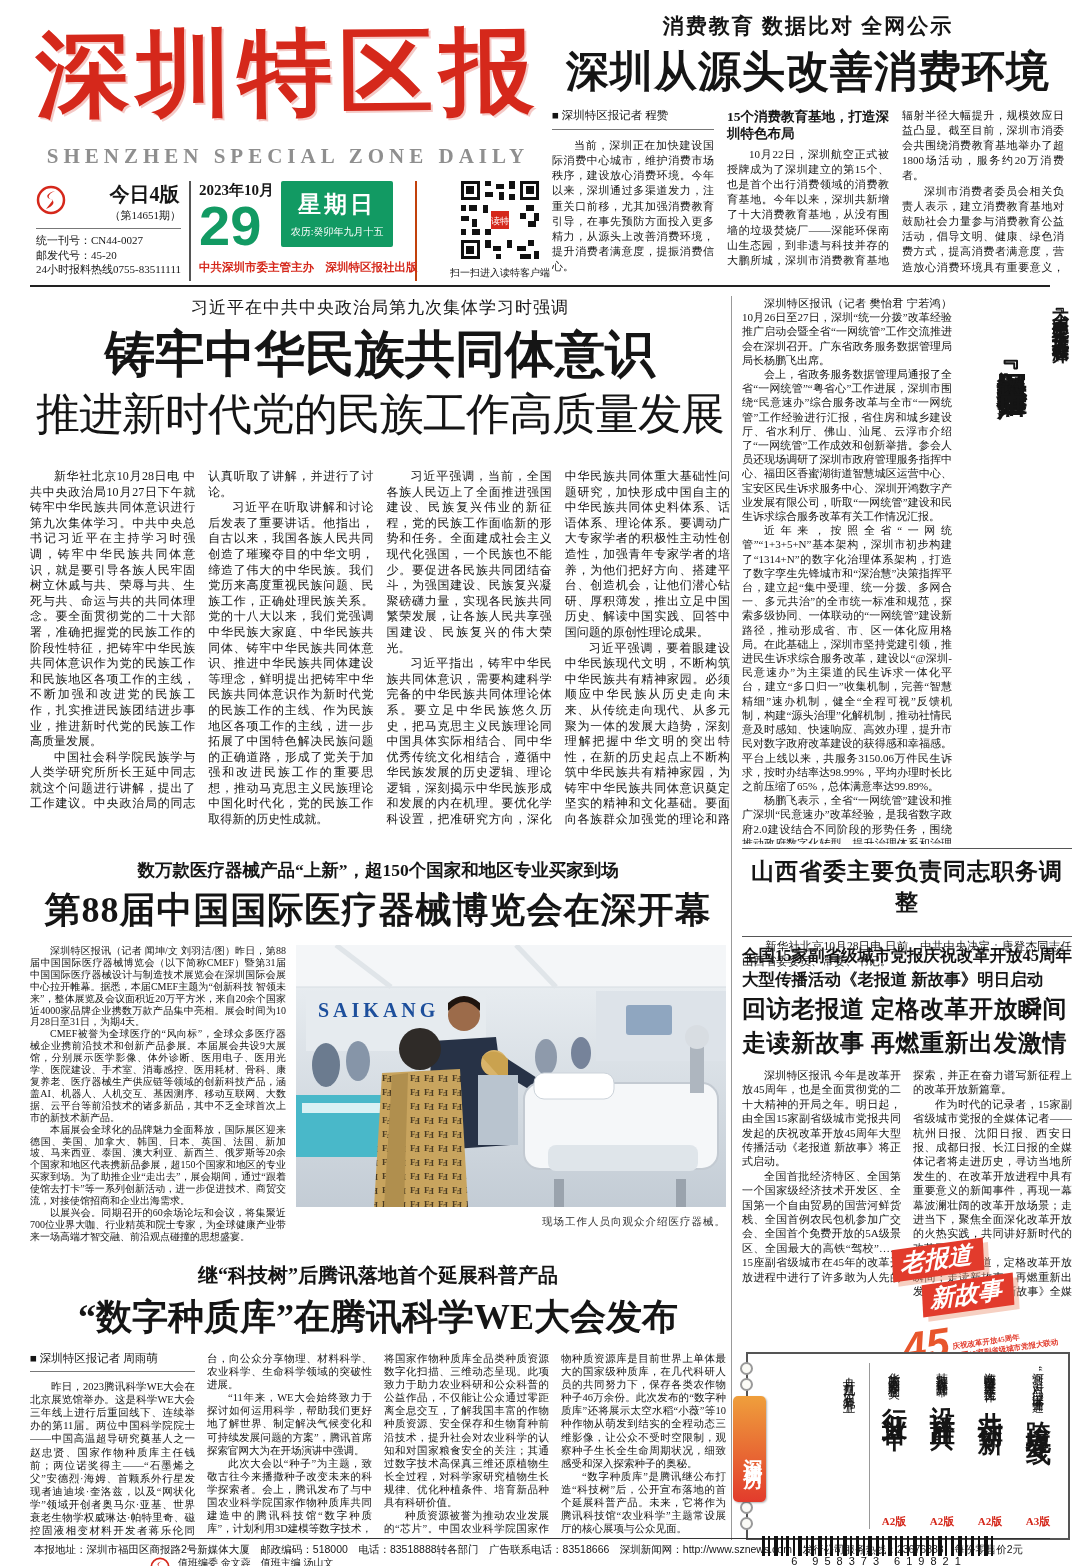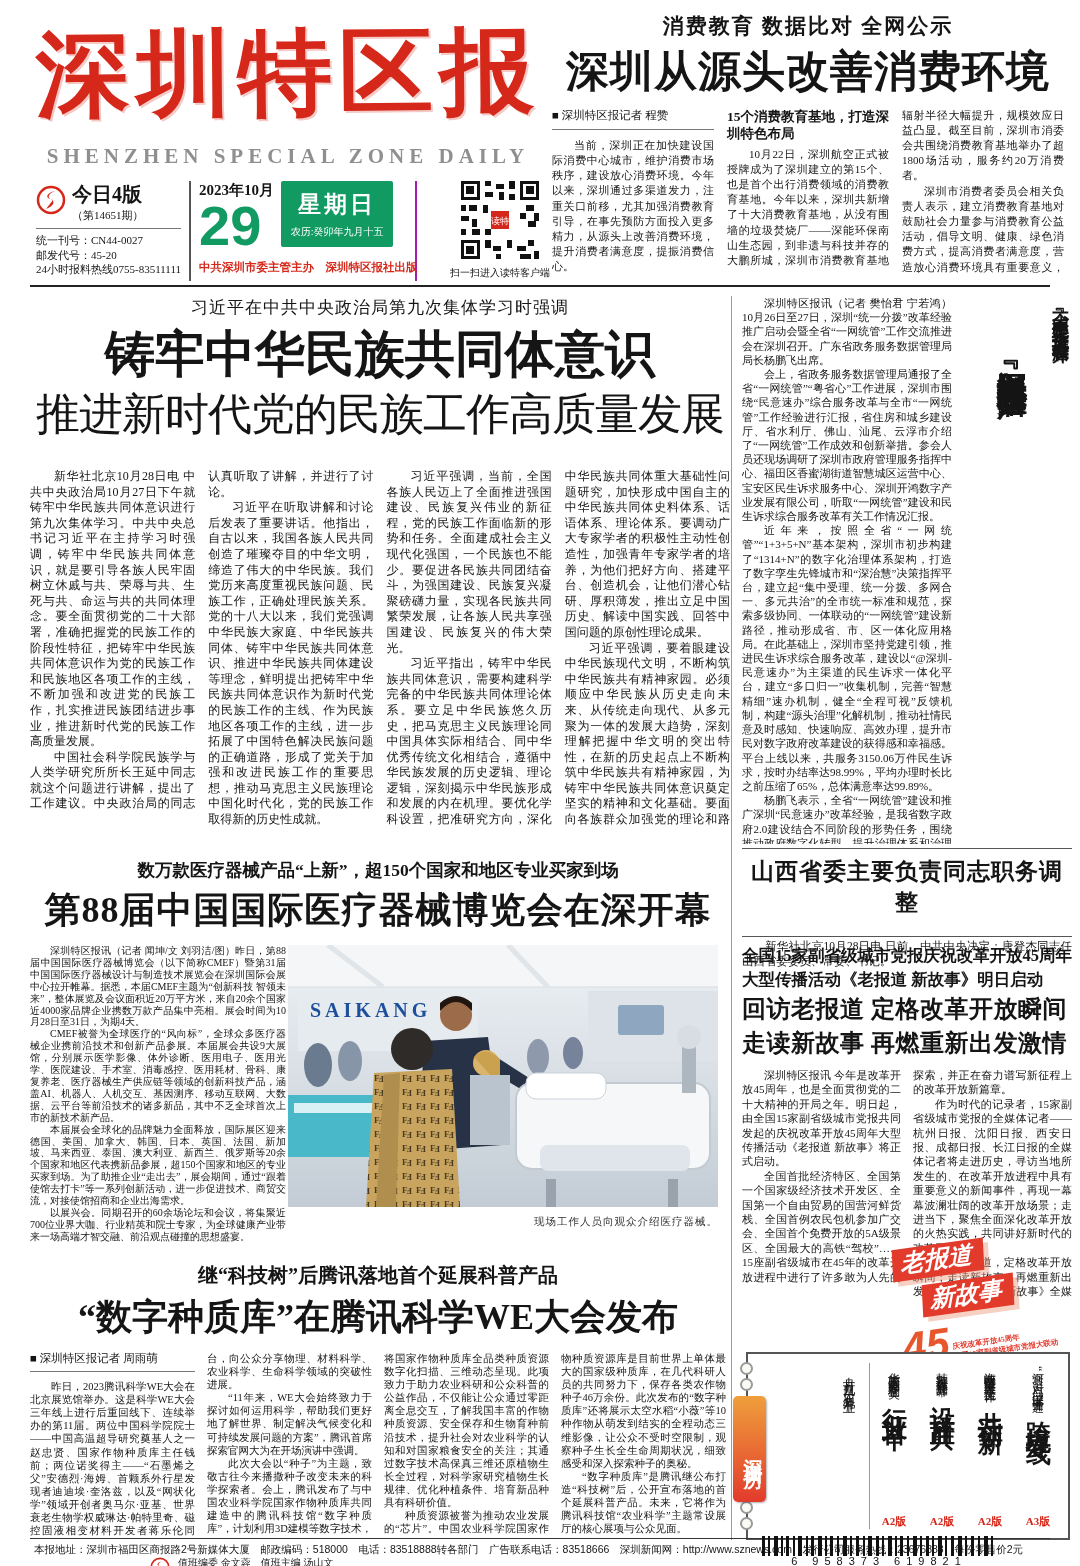--- a/index.html
+++ b/index.html
@@ -5,26 +5,26 @@
   * { margin:0; padding:0; box-sizing:border-box; }
   body { background:#888; font-family:"Liberation Serif","DejaVu Serif",serif; }
   .page { position:relative; width:1080px; height:1566px; margin:0 auto; background:#ffffff; color:#151515; overflow:hidden; }
 
   
   .masthead { position:absolute; left:36px; top:4px; width:504px; }
   .mast-title { font-size:94px; line-height:138px; font-weight:900; color:#d5281b; letter-spacing:7px; white-space:nowrap; transform:rotate(-0.5deg); text-shadow:2px 2px 0 rgba(213,40,27,.25); font-family:"Liberation Serif",serif; }
   .mast-en { font-size:21px; font-weight:bold; letter-spacing:5px; color:#8f8f8f; text-align:center; margin-top:2px; white-space:nowrap; }
   .mast-info { display:flex; margin-top:12px; height:100px; }
   .mi-left { width:178px; border-right:2px solid #555; padding-right:8px; }
-  .mi-l-top { display:flex; align-items:center; gap:6px; }
+  .mi-l-top { display:flex; align-items:center; gap:6px;justify-content:space-between; }
   .edition { font-size:20px; font-weight:bold; }
   .issue { font-size:11px; }
   .mi-l-rule { border-top:1px solid #777; margin:5px 0 4px; }
   .mi-small { font-size:11px; line-height:14.5px; white-space:nowrap; }
-  .mi-mid { width:226px; border-right:2px solid #a21caf; padding:0 8px; }
+  .mi-mid { width:226px; border-right:2px solid #c2410c; padding:0 8px; }
   .date-row { display:flex; gap:7px; }
   .date-ym { font-size:15px; font-weight:bold; }
   .date-day { font-size:56px; line-height:52px; font-weight:900; color:#129a63; font-family:"Liberation Sans",sans-serif; }
   .week-box { background:#129a63; color:#fff; width:112px; height:66px; text-align:center; padding-top:8px; border-radius:2px; }
   .week-box .wk { font-size:23px; font-weight:bold; letter-spacing:3px; }
   .week-box .lunar { font-size:10px; margin-top:5px; letter-spacing:0; }
   .organizer { color:#d5281b; font-size:11.5px; font-weight:bold; margin-top:8px; white-space:nowrap; }
   .mi-right { flex:1; text-align:center; padding-left:22px;margin-left:11px; }
   .qr-caption { font-size:10px; margin-top:3px; white-space:nowrap; }
   .header-rule { position:absolute; left:30px; width:1020px; top:285px; border-top:2px solid #222; }
@@ -70,21 +70,21 @@
   .rb { display:inline-block; background:#e23b2c; color:#fff; font-size:24px; font-weight:900; font-style:italic; line-height:30px; padding:0 12px 2px 8px; transform:rotate(-8deg) skewX(-5deg); box-shadow:5px 5px 0 rgba(236,150,120,.45); font-family:"Liberation Sans",sans-serif; }
   .rb2 { margin-left:30px; margin-top:3px; }
   .b45-row { transform:rotate(-8deg); margin:2px 0 0 10px; white-space:nowrap; }
   .b45 { font-size:42px; font-weight:900; font-style:italic; color:#e8562c; font-family:"Liberation Sans",sans-serif; }
   .bsmall { display:inline-block; vertical-align:middle; font-size:7.5px; line-height:10px; color:#e23b2c; font-weight:bold; margin-left:3px; }
 
   
   .cmef { position:absolute; left:30px; top:858px; width:696px; }
   .cm-kicker { text-align:center; font-size:17.5px; font-weight:bold; }
   .cm-headline { text-align:center; font-size:36px; font-weight:bold; letter-spacing:1px; margin:4px 0 10px; white-space:nowrap; }
-  .cm-row { display:flex; gap:2px; }
+  .cm-row { display:flex; gap:10px; }
   .cm-body { width:256px; font-size:10px; line-height:11.9px; text-align:justify; height:300px; overflow:hidden; }
   .cm-photo-wrap { width:430px; }
   .cm-caption { text-align:right; font-size:10.5px; margin-top:4px; color:#333; letter-spacing:1px; }
 
   
   .we { position:absolute; left:30px; top:1262px; width:696px; }
   .we-kicker { text-align:center; font-size:20px; font-weight:bold; }
   .we-headline { text-align:center; font-size:36px; font-weight:bold; margin:4px 0 10px; white-space:nowrap; }
   .we-body { column-count:4; column-gap:12px; font-size:10.5px; line-height:13.1px; height:186px; overflow:hidden; text-align:justify; }
 

